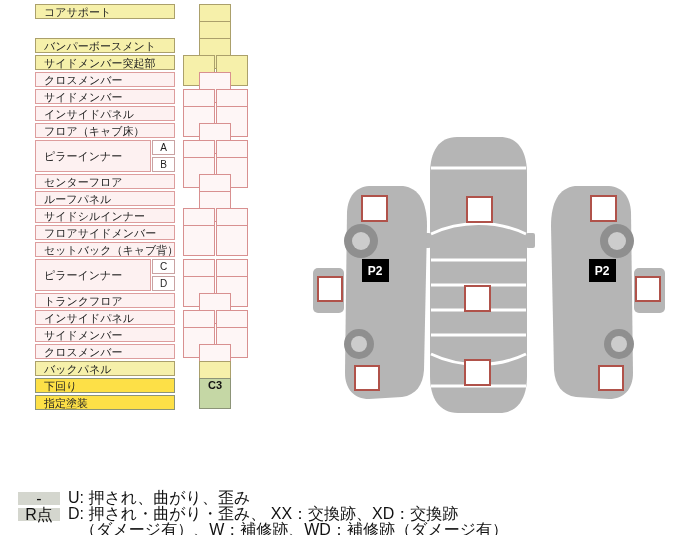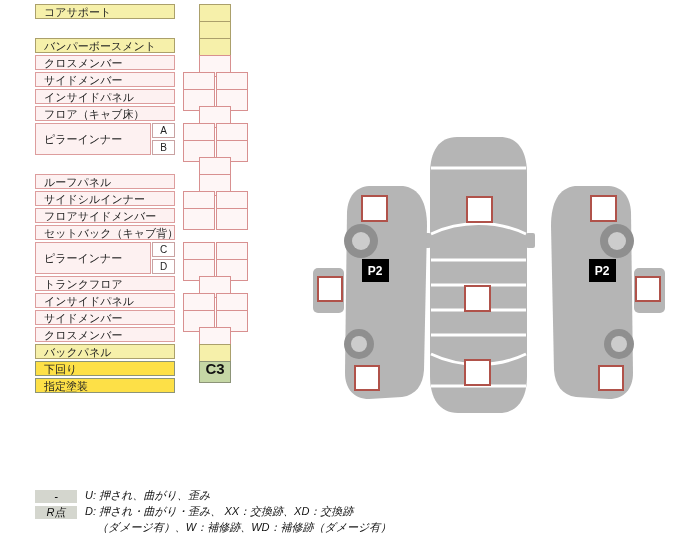--- a/index.html
+++ b/index.html
@@ -16,40 +16,40 @@
   .plabel {
     position:absolute; left:0; top:0; width:140px; height:100%;
     font-size:11px; line-height:14px; padding-left:8px;
     border:1px solid #a16207; overflow:hidden; white-space:nowrap; color:#222;
   }
   .tall .plabel { width:116px; line-height:31px; }
   .yellow .plabel { background:#F6F0AA; border-color:#ABA06B; }
   .pink   .plabel { background:#FDF1F1; border-color:#DD9D9D; }
   .green  .plabel { background:#fde047; border-color:#8C9478; }
   .cell {
-    position:absolute; width:32px; height:22px; border:1px solid;
-    font-size:15px; font-weight:bold; text-align:center; line-height:13px; color:#111;
+    position:absolute; width:32px; height:31px; border:1px solid;
+    font-size:11px; font-weight:bold; text-align:center; line-height:13px; color:#111;
   }
   .cell.yellow { background:#F6F0AA; border-color:#ABA06B; }
   .cell.pink   { background:#FEF6F6; border-color:#D89090; }
   .cell.green  { background:#C5D7A5; border-color:#8C9478; }
   .sub-box {
     position:absolute; left:117px; width:23px; height:15px;
     background:#fff; border:1px solid #C9A2A2;
     font-size:10px; text-align:center; line-height:13px; color:#222;
   }
   
   .diagram { position:absolute; left:305px; top:130px; }
   .marker { fill:#fff; stroke:#B0524A; stroke-width:2; }
   .p2 {
     fill:#fff; font-size:12px; font-weight:bold; text-anchor:middle;
     font-family:"Liberation Sans","DejaVu Sans",sans-serif;
   }
   
-  .legend { position:absolute; left:35px; top:488px; font-size:11px; color:#111;font-style:italic; }
+  .legend { position:absolute; left:18px; top:488px; font-size:16px; color:#111; }
   .lrow { height:15px; margin-bottom:1px; white-space:nowrap; }
   .lkey {
     display:inline-block; width:42px; height:13px; background:#D4D6CE;
     text-align:center; line-height:13px; margin-right:8px; vertical-align:middle;
   }
   .lkey.spacer { background:transparent; }
   .lrow .indent { padding-left:12px;margin-top:20px; }
 </style>
 </head>
 <body>
@@ -61,20 +61,25 @@
         <div class="plabel">コアサポート</div>
         <div class="cell yellow" style="left: 164px; top: 0px;"></div>
       </div>
       <div class="prow yellow">
         <div class="cell yellow" style="left: 164px; top: 0px;"></div>
       </div>
       <div class="prow yellow">
         <div class="plabel">バンパーボースメント</div>
         <div class="cell yellow" style="left: 164px; top: 0px;"></div>
       </div>
+      <div class="prow yellow">
+        <div class="plabel">サイドメンバー突起部</div>
+        <div class="cell yellow" style="left: 148px; top: 0px;"></div>
+        <div class="cell yellow" style="left: 181px; top: 0px;"></div>
+      </div>
       <div class="prow pink">
         <div class="plabel">クロスメンバー</div>
         <div class="cell pink" style="left: 164px; top: 0px;"></div>
       </div>
       <div class="prow pink">
         <div class="plabel">サイドメンバー</div>
         <div class="cell pink" style="left: 148px; top: 0px;"></div>
         <div class="cell pink" style="left: 181px; top: 0px;"></div>
       </div>
       <div class="prow pink">
@@ -89,20 +94,21 @@
       <div class="prow pink tall">
         <div class="plabel">ピラーインナー</div>
         <div class="sub-box" style="top: 0px;">A</div>
         <div class="cell pink" style="left: 148px; top: 0px;"></div>
         <div class="cell pink" style="left: 181px; top: 0px;"></div>
         <div class="sub-box" style="top: 17px;">B</div>
         <div class="cell pink" style="left: 148px; top: 17px;"></div>
         <div class="cell pink" style="left: 181px; top: 17px;"></div>
       </div>
       <div class="prow pink">
+        <div class="plabel">センターフロア</div>
         <div class="cell pink" style="left: 164px; top: 0px;"></div>
       </div>
       <div class="prow pink">
         <div class="plabel">ルーフパネル</div>
         <div class="cell pink" style="left: 164px; top: 0px;"></div>
       </div>
       <div class="prow pink">
         <div class="plabel">サイドシルインナー</div>
         <div class="cell pink" style="left: 148px; top: 0px;"></div>
         <div class="cell pink" style="left: 181px; top: 0px;"></div>

